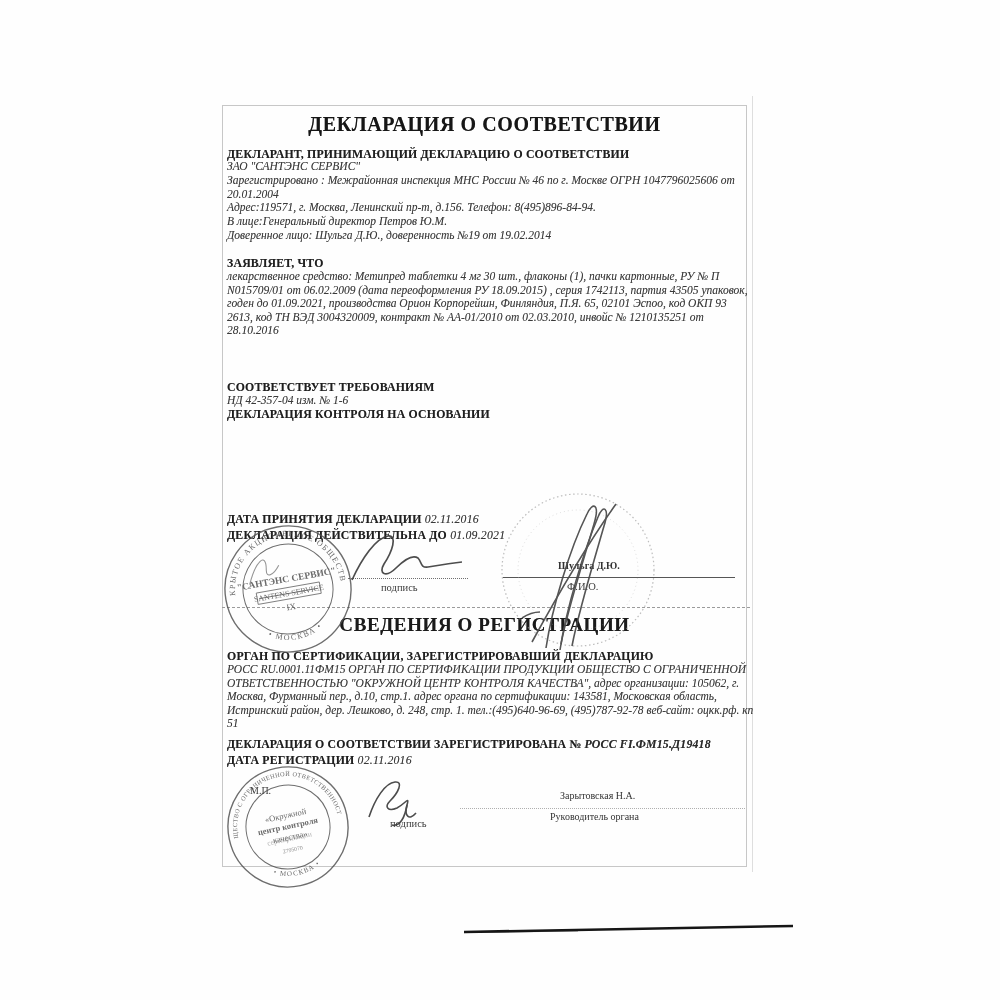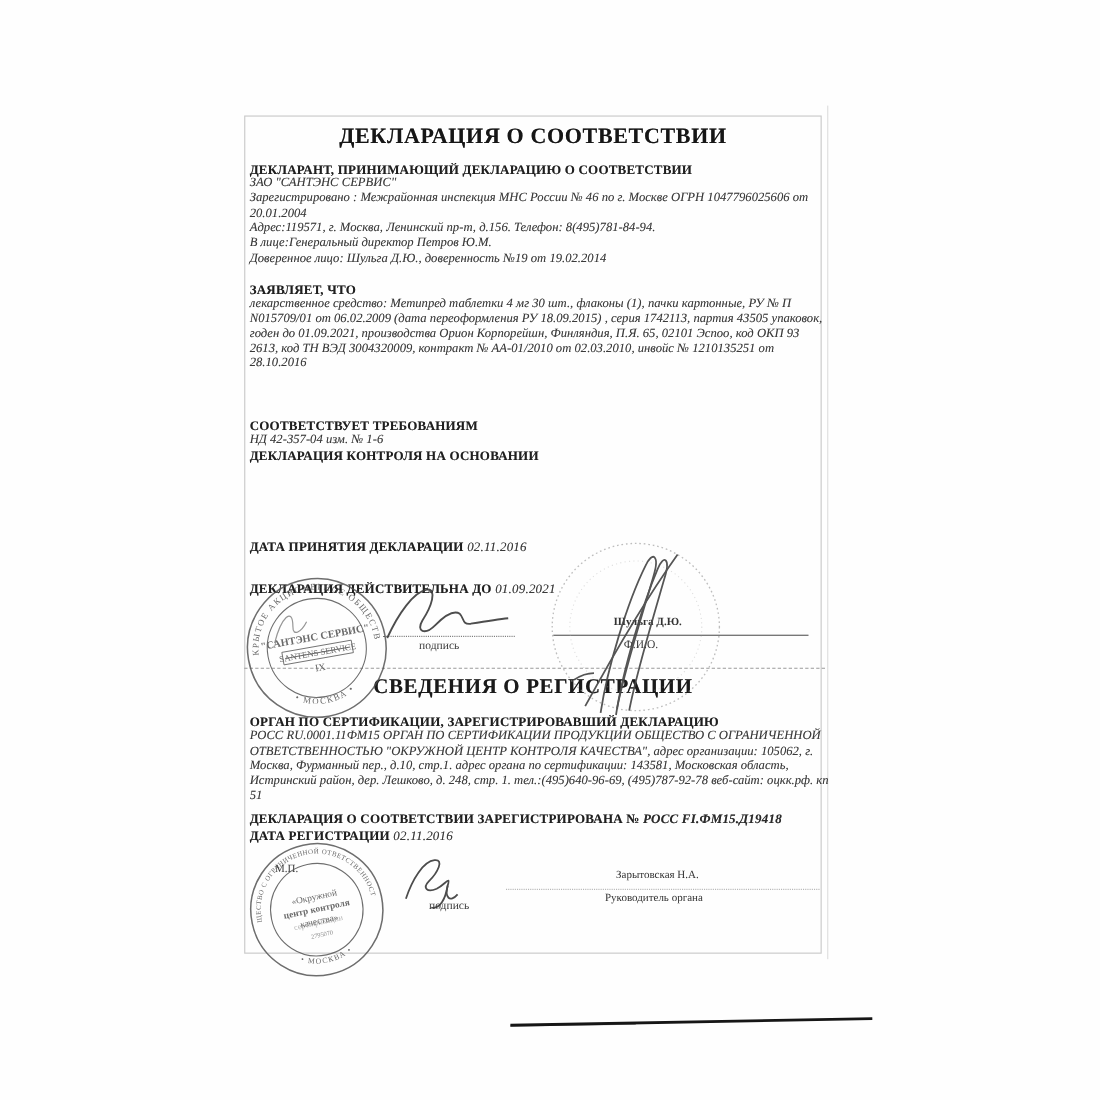--- a/index.html
+++ b/index.html
@@ -47,33 +47,33 @@
 <div id="canvas">
 
   <div class="abs page-border"></div>
   <div class="abs edge-line" style="left:752px;top:96px;width:1px;height:776px;opacity:.6;"></div>
 
   <div class="abs title">ДЕКЛАРАЦИЯ О СООТВЕТСТВИИ</div>
 
   <div class="abs h" style="left:227px;top:147px;">ДЕКЛАРАНТ, ПРИНИМАЮЩИЙ ДЕКЛАРАЦИЮ О СООТВЕТСТВИИ</div>
   <div class="abs it" style="left:227px;top:160px;">ЗАО "САНТЭНС СЕРВИС"</div>
   <div class="abs it" style="left:227px;top:174px;width:520px;">Зарегистрировано : Межрайонная инспекция МНС России № 46 по г. Москве ОГРН 1047796025606 от 20.01.2004</div>
-  <div class="abs it" style="left:227px;top:201px;">Адрес:119571, г. Москва, Ленинский пр-т, д.156. Телефон: 8(495)781-84-94.</div>
+  <div class="abs it" style="left:227px;top:201px;">Адрес:119571, г. Москва, Ленинский пр-т, д.156. Телефон: 8(495)896-84-94.</div>
   <div class="abs it" style="left:227px;top:215px;">В лице:Генеральный директор Петров Ю.М.</div>
   <div class="abs it" style="left:227px;top:229px;">Доверенное лицо: Шульга Д.Ю., доверенность №19 от 19.02.2014</div>
 
   <div class="abs h" style="left:227px;top:256px;">ЗАЯВЛЯЕТ, ЧТО</div>
   <div class="abs it" style="left:227px;top:270px;width:524px;">лекарственное средство: Метипред таблетки 4 мг 30 шт., флаконы (1), пачки картонные, РУ № П N015709/01 от 06.02.2009 (дата переоформления РУ 18.09.2015) , серия 1742113, партия 43505 упаковок, годен до 01.09.2021, производства Орион Корпорейшн, Финляндия, П.Я. 65, 02101 Эспоо, код ОКП 93 2613, код ТН ВЭД 3004320009, контракт № АА-01/2010 от 02.03.2010, инвойс № 1210135251 от 28.10.2016</div>
 
   <div class="abs h" style="left:227px;top:380px;">СООТВЕТСТВУЕТ ТРЕБОВАНИЯМ</div>
   <div class="abs it" style="left:227px;top:394px;">НД 42-357-04 изм. № 1-6</div>
 
   <div class="abs h" style="left:227px;top:407px;">ДЕКЛАРАЦИЯ КОНТРОЛЯ НА ОСНОВАНИИ</div>
 
-  <div class="abs h" style="left:227px;top:490px;">
+  <div class="abs h" style="left:227px;top:512px;">
     <span>ДАТА ПРИНЯТИЯ ДЕКЛАРАЦИИ</span>
     <span class="itv">02.11.2016</span>
   </div>
   <div class="abs h" style="left:227px;top:528px;text-align:center;">
     <span>ДЕКЛАРАЦИЯ ДЕЙСТВИТЕЛЬНА ДО</span>
     <span class="itv">01.09.2021</span>
   </div>
 
   <div class="abs sig-line" style="left:348px;top:578px;width:120px;"></div>
   <div class="abs small-label" style="left:381px;top:582px;">подпись</div>

